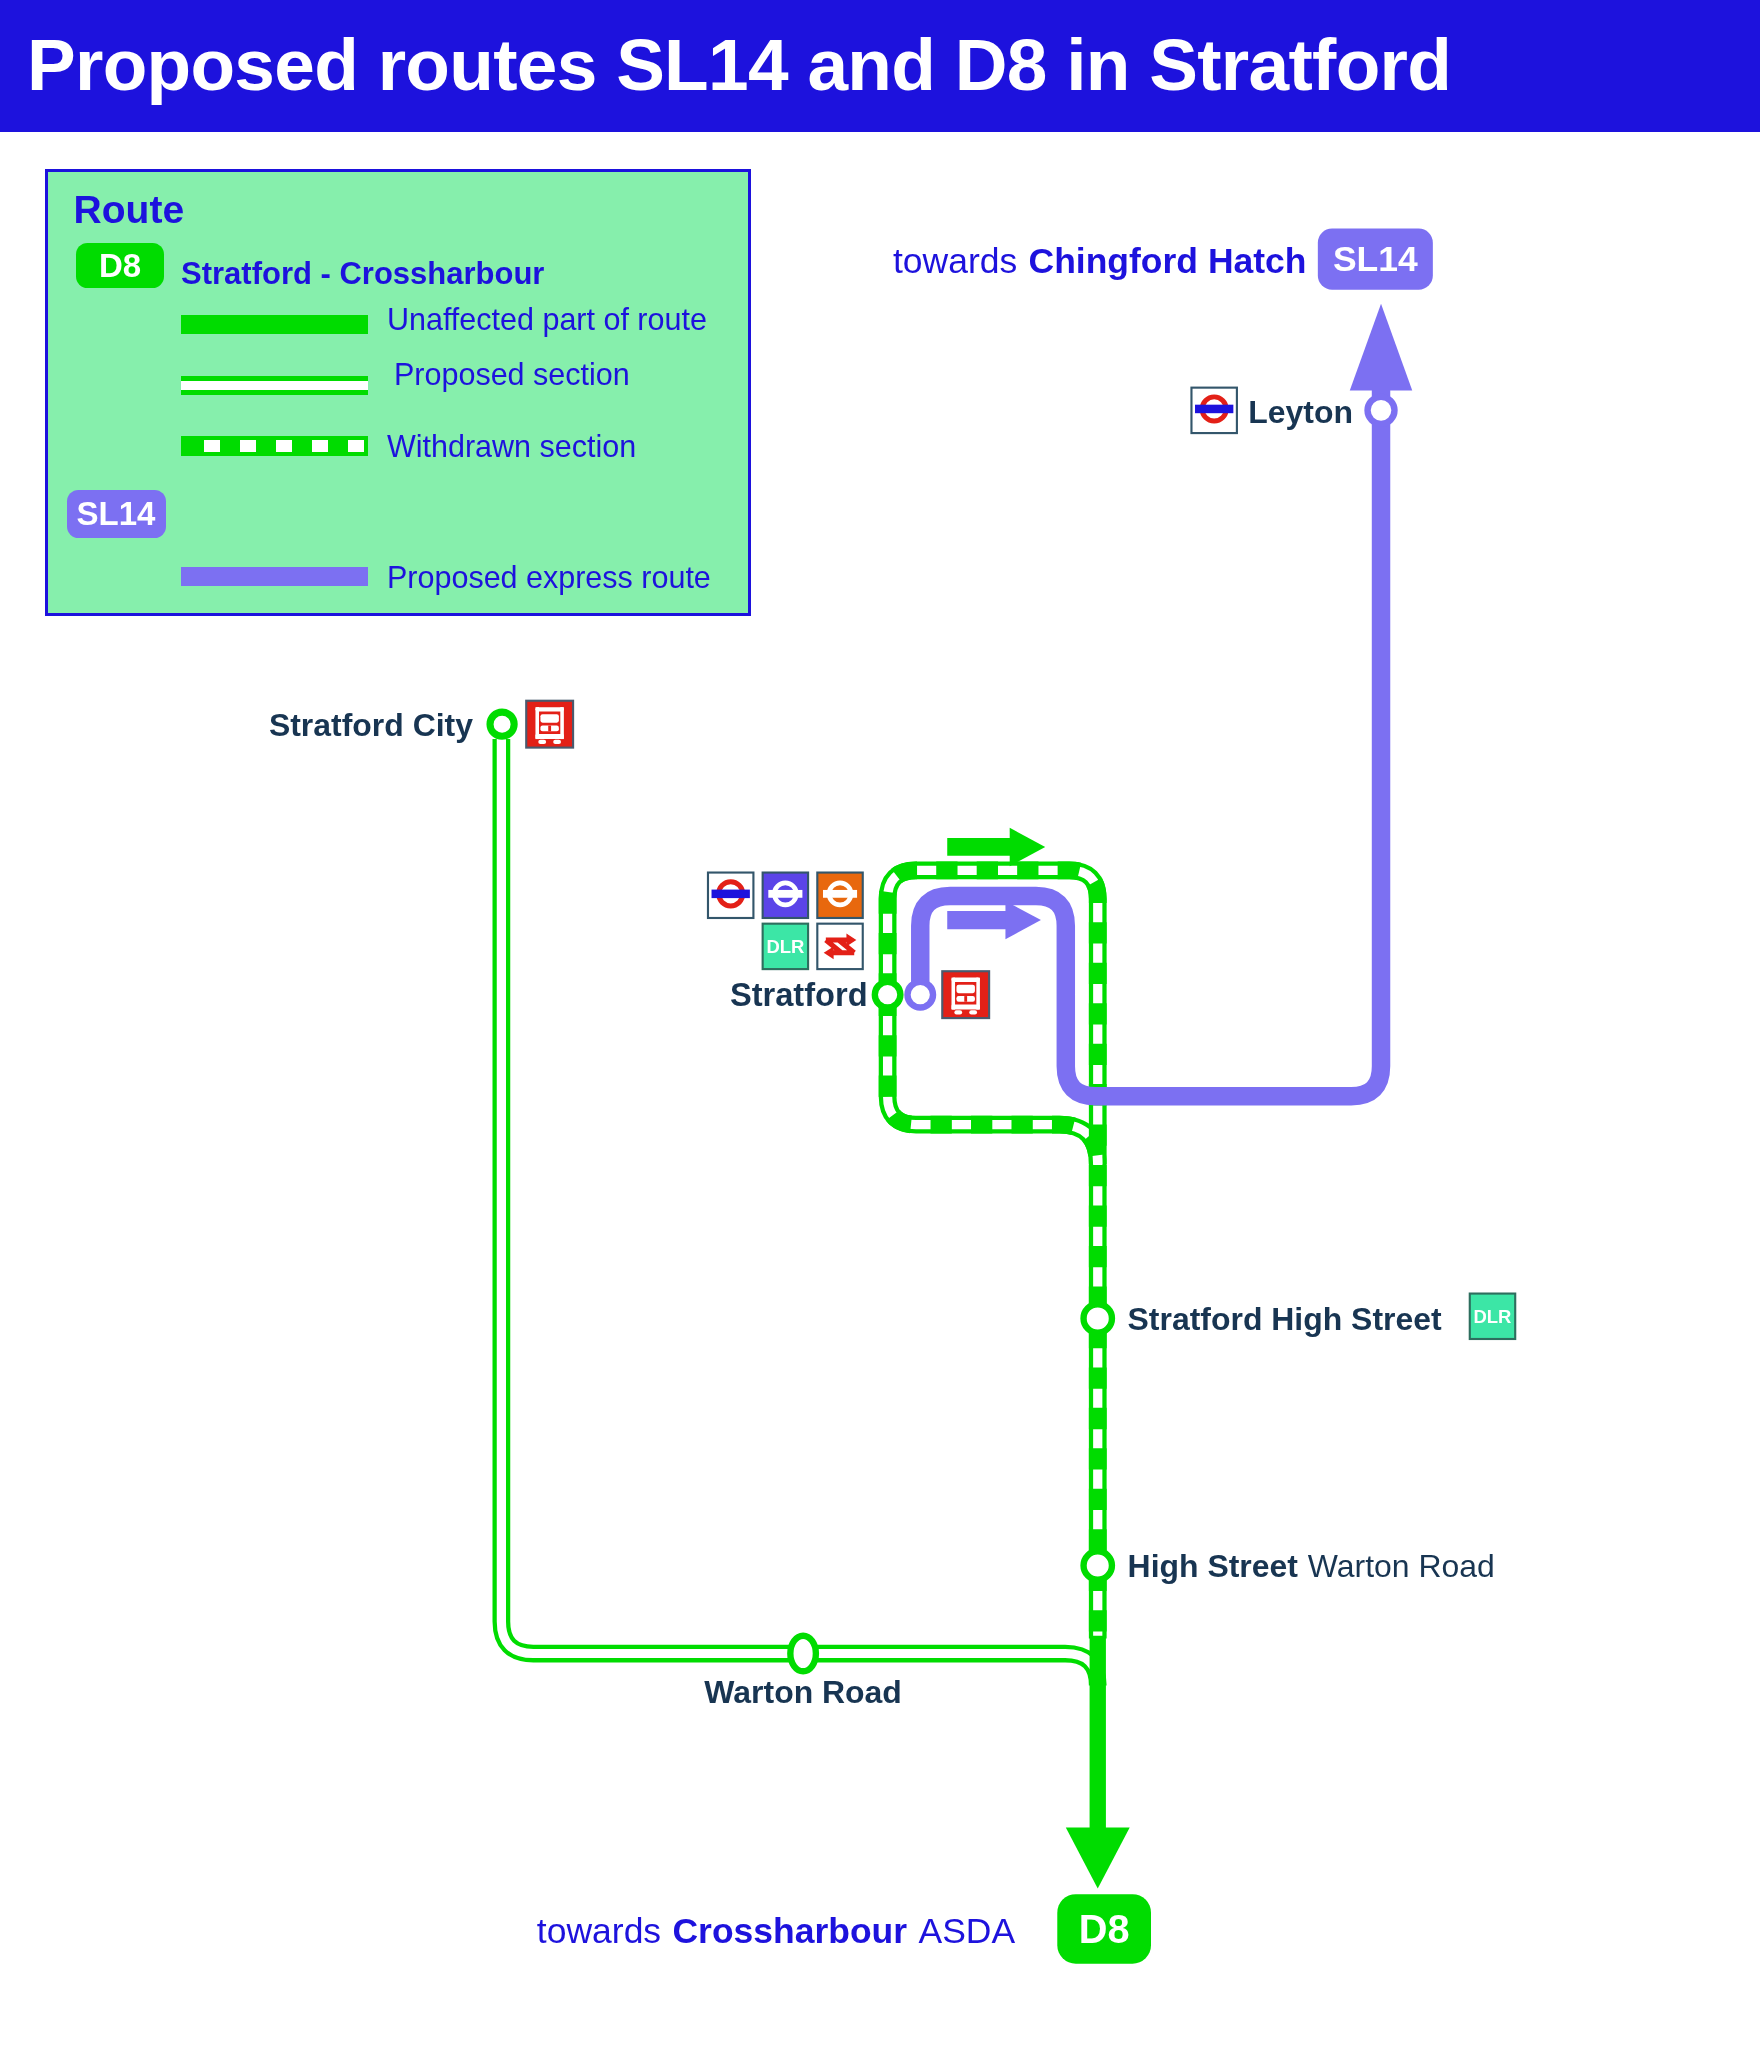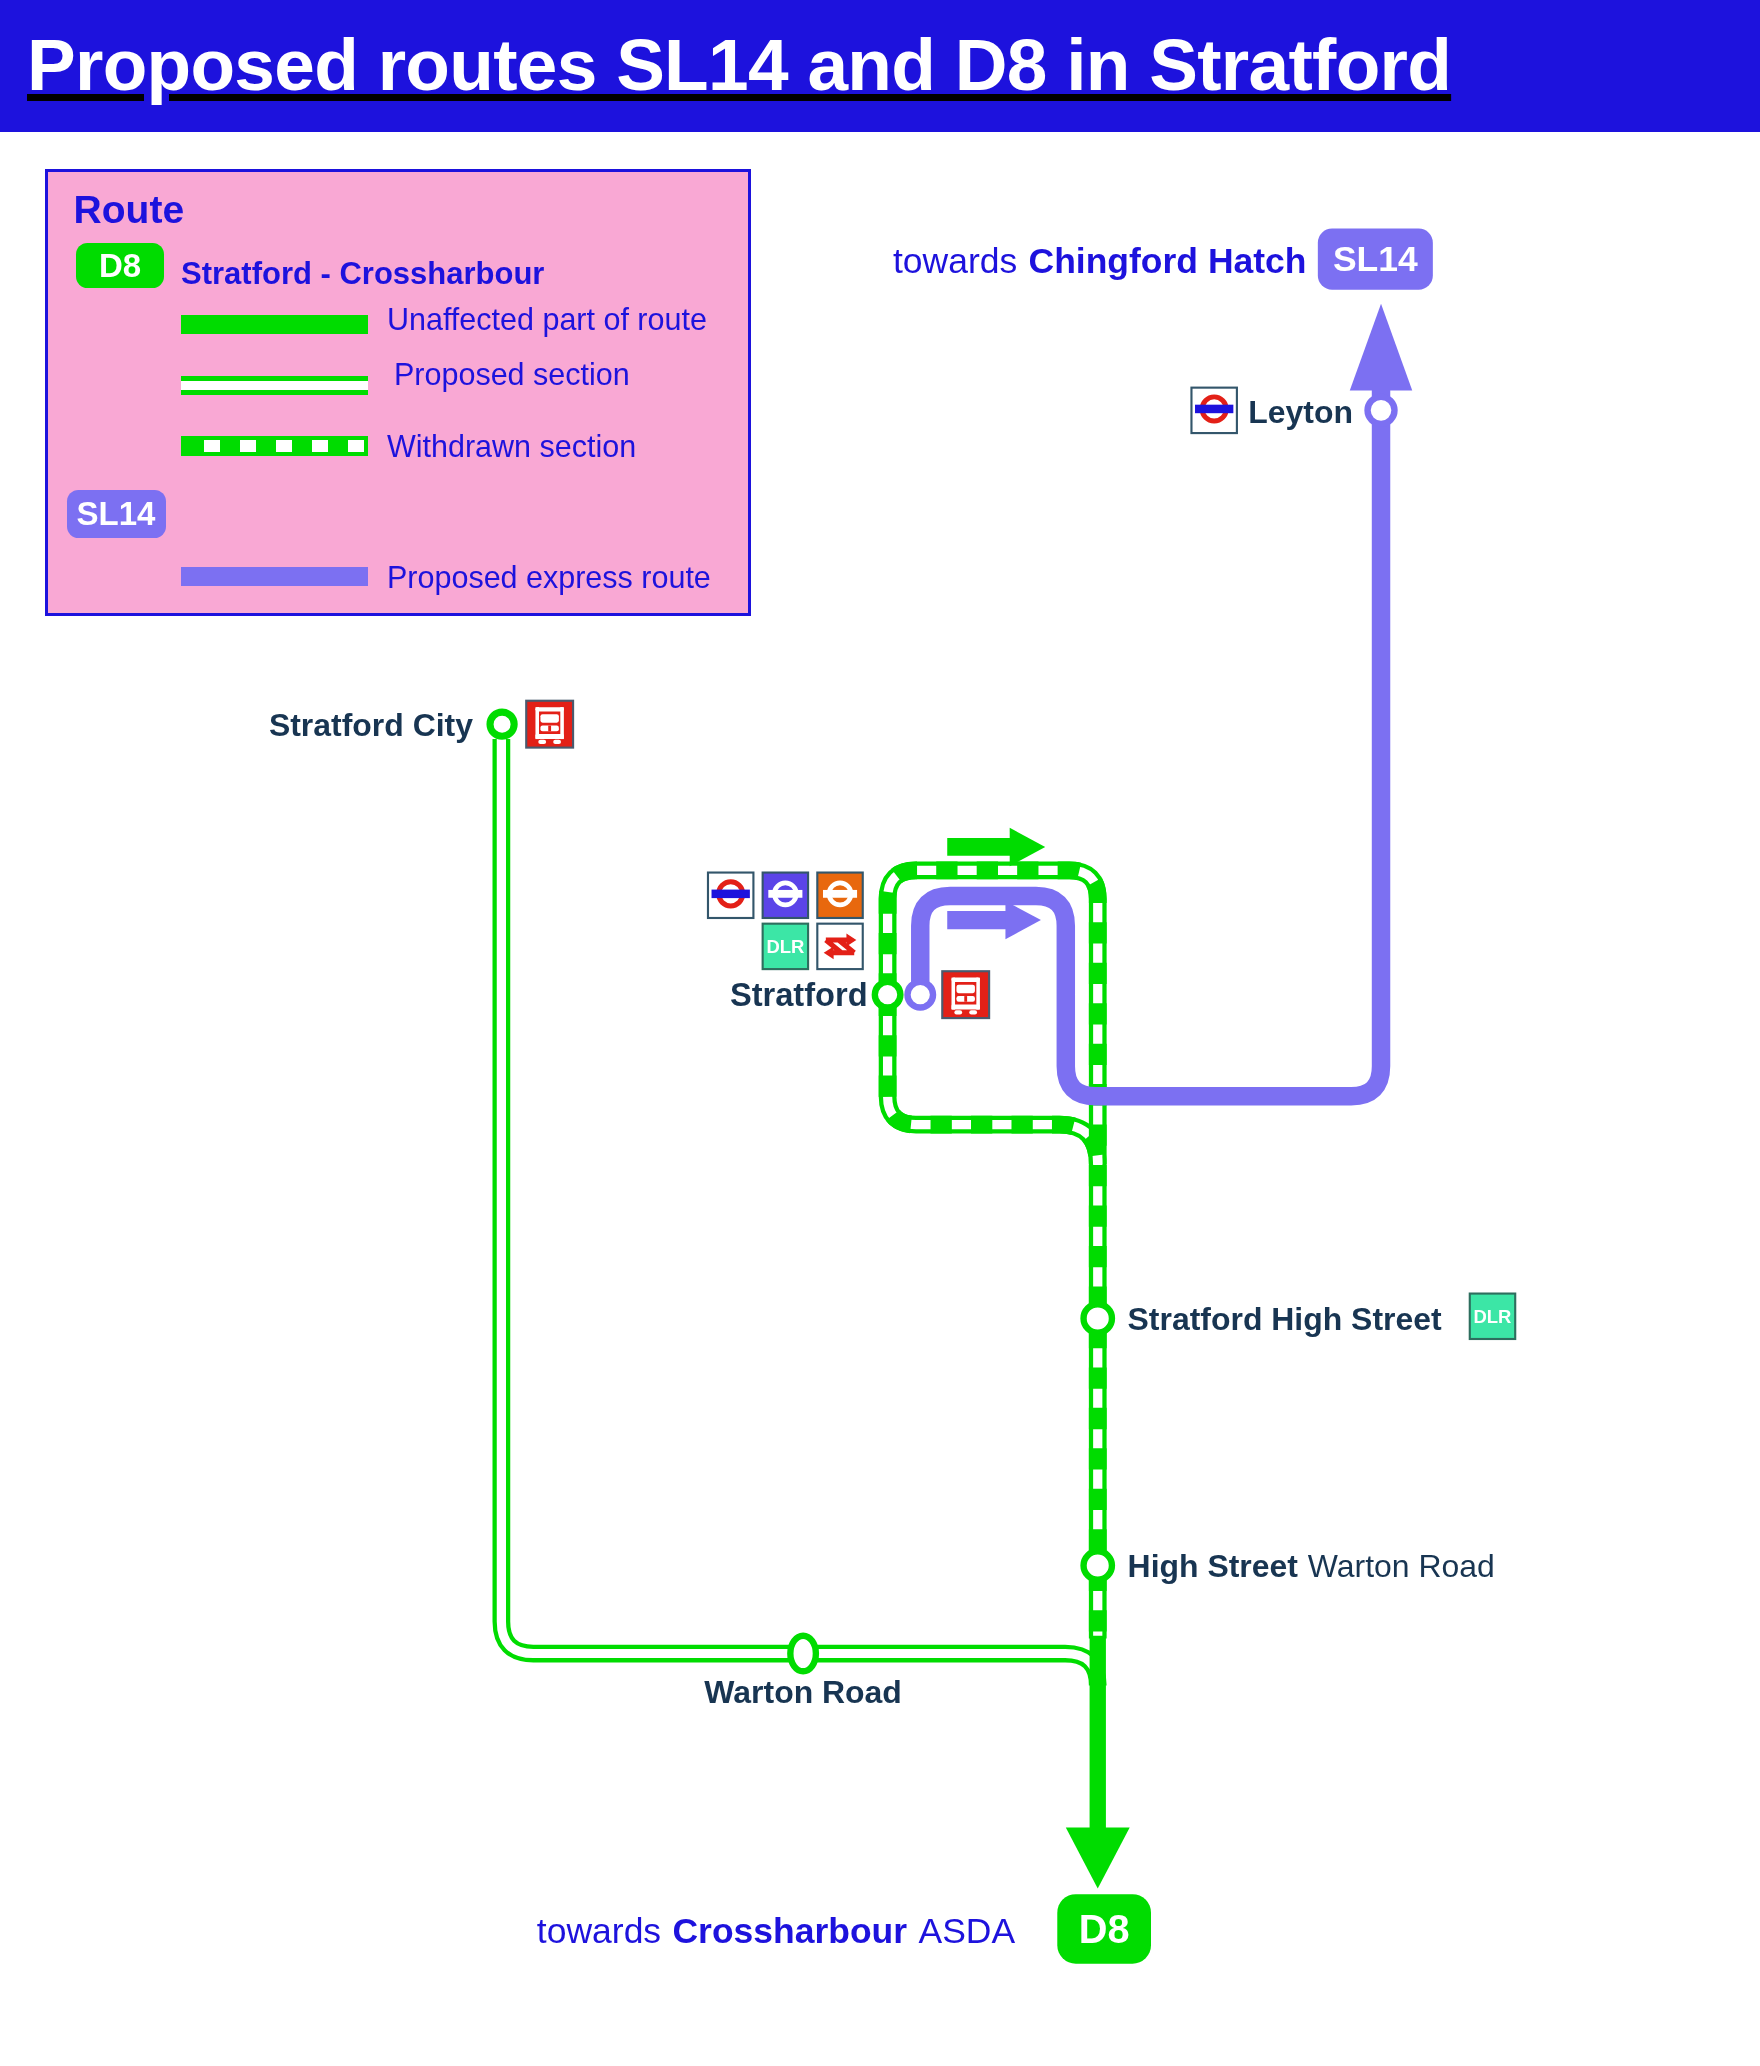--- a/index.html
+++ b/index.html
@@ -1,24 +1,24 @@
 <!DOCTYPE html>
 <html style="font-size:11.4px"><head>
 <meta charset="utf-8">
 <style>
   html,body{margin:0;padding:0;background:#ffffff;}
   .page{position:relative;width:1761px;height:2066px;background:#ffffff;overflow:hidden;
         font-family:"Liberation Sans",sans-serif;}
   
-  .header{position:absolute;left:0;top:0;width:1761px;height:132px;background:#1D12DD;text-decoration:underline;}
+  .header{position:absolute;left:0;top:0;width:1761px;height:132px;background:#1D12DD;}
   .header h1{margin:0;padding:0 0 0 27px;line-height:129px;font-size:73px;font-weight:bold;
              color:#ffffff;letter-spacing:-0.7px;white-space:nowrap;}
   
   .legend{position:absolute;left:45px;top:169px;width:706px;height:447px;border:3.6px solid #1D12DD;
-          box-sizing:border-box;background:#f9a8d4;text-align:center;}
+          box-sizing:border-box;background:#86efac;text-align:center;}
   .legend .heading{position:absolute;left:25.6px;top:15.6px;font-size:39px;font-weight:bold;color:#1D12DD;}
   .badge{display:flex;align-items:center;justify-content:center;color:#ffffff;font-weight:bold;}
   .legend .badge-d8{position:absolute;left:28px;top:71px;width:88px;height:45px;border-radius:11.4px;
                     background:#00DC00;font-size:33px;}
   .legend .badge-sl14{position:absolute;left:18.5px;top:318px;width:99px;height:48px;border-radius:11.4px;
                       background:#7C70F2;font-size:33px;}
   .legend .route-name{position:absolute;left:133px;font-size:31px;font-weight:bold;color:#1D12DD;white-space:nowrap;margin-top:8px;}
   .legend .rn1{top:71px;height:45px;line-height:45px;}
   .legend .rn2{top:318px;height:48px;line-height:48px;}
   .legend .swatch{position:absolute;left:133px;width:187px;}

